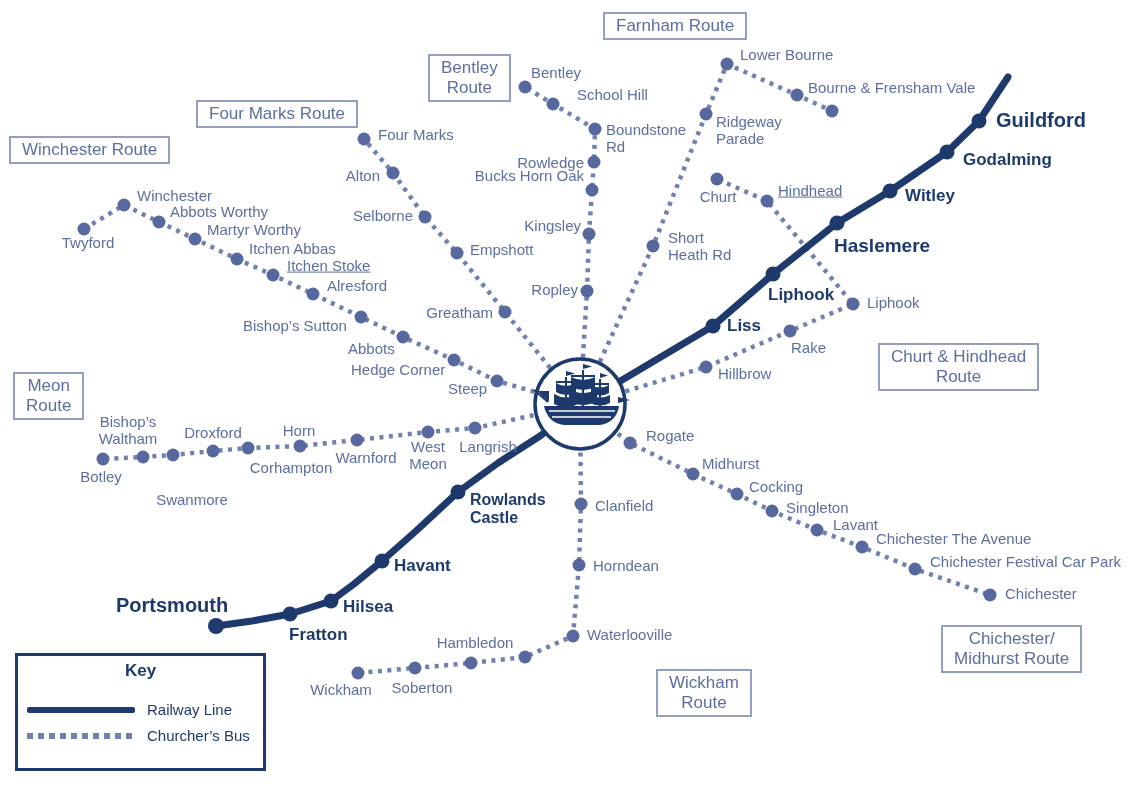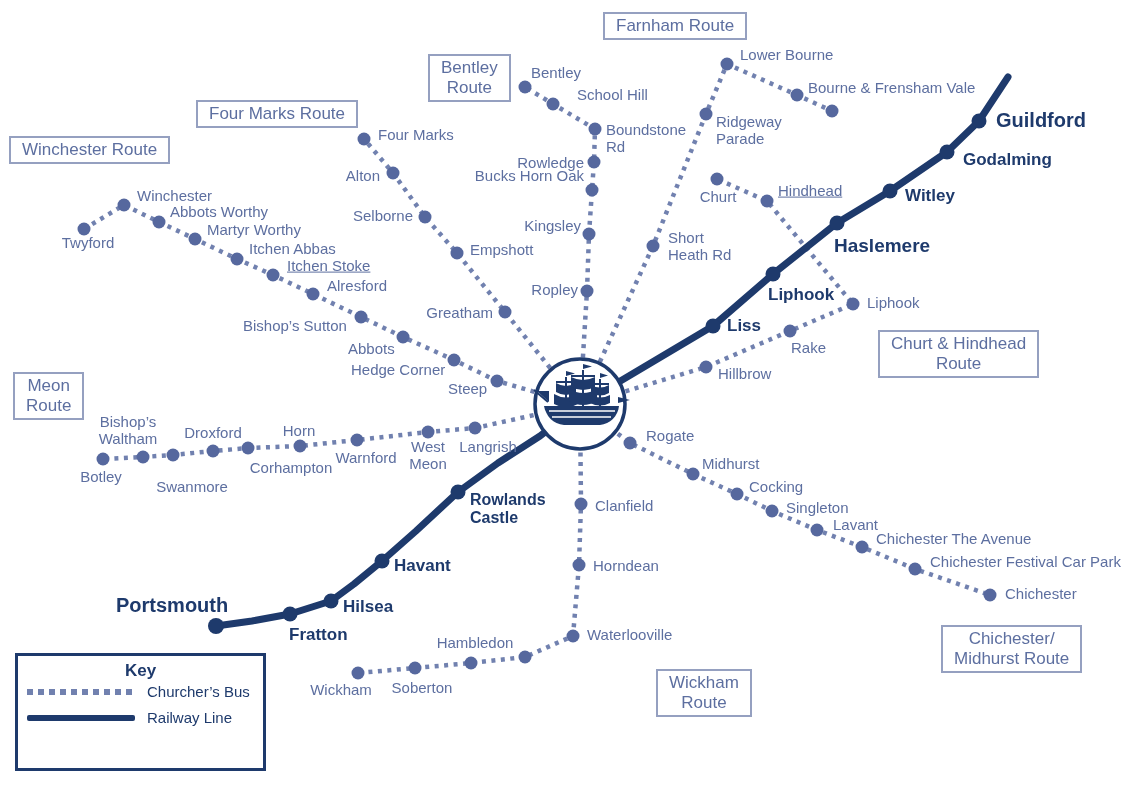--- a/index.html
+++ b/index.html
@@ -26,21 +26,21 @@
   .lbl-rail{color:var(--navy);font-size:17px;font-weight:700;}
   .a-l{transform:translate(0,-50%);text-align:left;}
   .a-r{transform:translate(-100%,-50%);text-align:right;}
   .a-c{transform:translate(-50%,-50%);text-align:center;}
   .route-box{position:absolute;border:2px solid var(--box-border);color:var(--bus-label);
     font-size:17px;font-weight:500;line-height:1.18;padding:2px 11px;text-align:center;
     white-space:pre-line;background:#fff;}
   .key-box{position:absolute;left:15px;top:653px;width:251px;height:118px;
     border:3px solid var(--navy);box-sizing:border-box;background:#fff;
     display:flex;flex-direction:column;padding:5px 9px 6px 9px;}
-  .key-title{color:var(--navy);font-weight:700;font-size:17px;text-align:center;margin-bottom:2px;}
+  .key-title{color:var(--navy);font-weight:700;font-size:17px;text-align:center;margin-bottom:20px;}
   .key-row{display:flex;align-items:center;margin-bottom:9px;}
   .key-swatch{width:108px;height:6px;flex:0 0 108px;margin-right:12px;}
   .swatch-dotted{background:repeating-linear-gradient(90deg,var(--bus-line) 0 6px,transparent 6px 11px);}
   .swatch-solid{background:var(--navy);border-radius:2px;}
   .key-label{color:var(--navy);font-size:15px;}
   .key-note{color:var(--navy);font-size:15px;margin-top:2px;}
 </style>
 </head>
 <body>
 
@@ -151,26 +151,26 @@
         <path d="M544,406 L619,406 C618,416 610,424 600,425 L564,425 C553,424 546,416 544,406 Z"></path>
         <line class="deckline" x1="549" y1="411" x2="615" y2="411"></line>
         <line class="deckline" x1="552" y1="417" x2="611" y2="417"></line>
       </g>
     </g>
   </svg>
 
   <div class="key-box">
     <div class="key-title">Key</div>
     <div class="key-row">
+      <span class="key-swatch swatch-solid"></span>
+      <span class="key-label">Railway Line</span>
+    </div>
+    <div class="key-row">
       <span class="key-swatch swatch-dotted"></span>
       <span class="key-label">Churcher’s Bus</span>
-    </div>
-    <div class="key-row">
-      <span class="key-swatch swatch-solid"></span>
-      <span class="key-label">Railway Line</span>
     </div>
   </div>
 <div class="lbl lbl-bus a-c" style="left: 88px; top: 243px;">Twyford</div>
     <div class="lbl lbl-bus a-l" style="left: 137px; top: 196px;">Winchester</div>
     <div class="lbl lbl-bus a-l" style="left: 170px; top: 212px; text-align: center;">Abbots Worthy</div>
     <div class="lbl lbl-bus a-l" style="left: 207px; top: 230px;">Martyr Worthy</div>
     <div class="lbl lbl-bus a-l" style="left: 249px; top: 249px;">Itchen Abbas</div>
     <div class="lbl lbl-bus a-l" style="left: 287px; top: 266px; text-decoration: underline;">Itchen Stoke</div>
     <div class="lbl lbl-bus a-l" style="left: 327px; top: 286px;">Alresford</div>
     <div class="lbl lbl-bus a-l" style="left: 243px; top: 326px;">Bishop’s Sutton</div>
@@ -215,21 +215,21 @@
     <div class="lbl lbl-bus a-c" style="left: 475px; top: 643px;">Hambledon</div>
     <div class="lbl lbl-bus a-c" style="left: 422px; top: 688px;">Soberton</div>
     <div class="lbl lbl-bus a-c" style="left: 341px; top: 690px;">Wickham</div>
     <div class="lbl lbl-bus a-c" style="left: 488px; top: 447px;">Langrish</div>
     <div class="lbl lbl-bus a-c" style="left: 428px; top: 456px;">West
 Meon</div>
     <div class="lbl lbl-bus a-c" style="left: 366px; top: 458px;">Warnford</div>
     <div class="lbl lbl-bus a-c" style="left: 299px; top: 431px;">Horn</div>
     <div class="lbl lbl-bus a-c" style="left: 291px; top: 468px;">Corhampton</div>
     <div class="lbl lbl-bus a-c" style="left: 213px; top: 433px;">Droxford</div>
-    <div class="lbl lbl-bus a-c" style="left: 192px; top: 487px;">Swanmore</div>
+    <div class="lbl lbl-bus a-c" style="left: 192px; top: 500px;">Swanmore</div>
     <div class="lbl lbl-bus a-c" style="left: 128px; top: 431px;">Bishop’s
 Waltham</div>
     <div class="lbl lbl-bus a-c" style="left: 101px; top: 477px;">Botley</div>
     <div class="lbl lbl-rail a-l" style="left: 996px; top: 120px; font-size: 20px;">Guildford</div>
     <div class="lbl lbl-rail a-l" style="left: 963px; top: 160px;">Godalming</div>
     <div class="lbl lbl-rail a-l" style="left: 905px; top: 196px;">Witley</div>
     <div class="lbl lbl-rail a-l" style="left: 834px; top: 246px; font-size: 19px;">Haslemere</div>
     <div class="lbl lbl-rail a-l" style="left: 768px; top: 295px;">Liphook</div>
     <div class="lbl lbl-rail a-l" style="left: 727px; top: 326px;">Liss</div>
     <div class="lbl lbl-rail a-l" style="left: 470px; top: 509px; font-size: 16px;">Rowlands
@@ -238,19 +238,19 @@
     <div class="lbl lbl-rail a-l" style="left: 343px; top: 607px;">Hilsea</div>
     <div class="lbl lbl-rail a-l" style="left: 289px; top: 635px;">Fratton</div>
     <div class="lbl lbl-rail a-l" style="left: 116px; top: 605px; font-size: 20px;">Portsmouth</div>
     <div class="route-box" style="left: 9px; top: 136px;">Winchester Route</div>
     <div class="route-box" style="left: 196px; top: 100px;">Four Marks Route</div>
     <div class="route-box" style="left: 428px; top: 54px;">Bentley
 Route</div>
     <div class="route-box" style="left: 603px; top: 12px;">Farnham Route</div>
     <div class="route-box" style="left: 13px; top: 372px;">Meon
 Route</div>
-    <div class="route-box" style="left: 878px; top: 330px;">Churt &amp; Hindhead
+    <div class="route-box" style="left: 878px; top: 343px;">Churt &amp; Hindhead
 Route</div>
     <div class="route-box" style="left: 656px; top: 669px;">Wickham
 Route</div>
     <div class="route-box" style="left: 941px; top: 625px;">Chichester/
 Midhurst Route</div>
   </div>
 
 </body></html>

